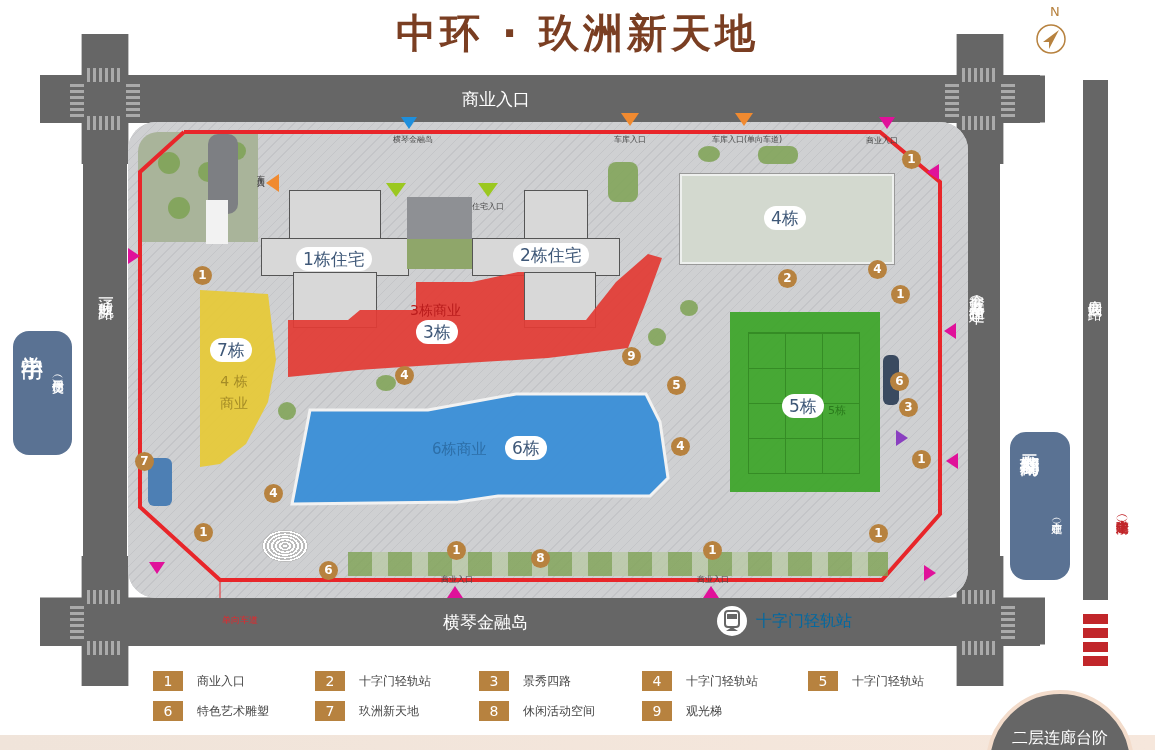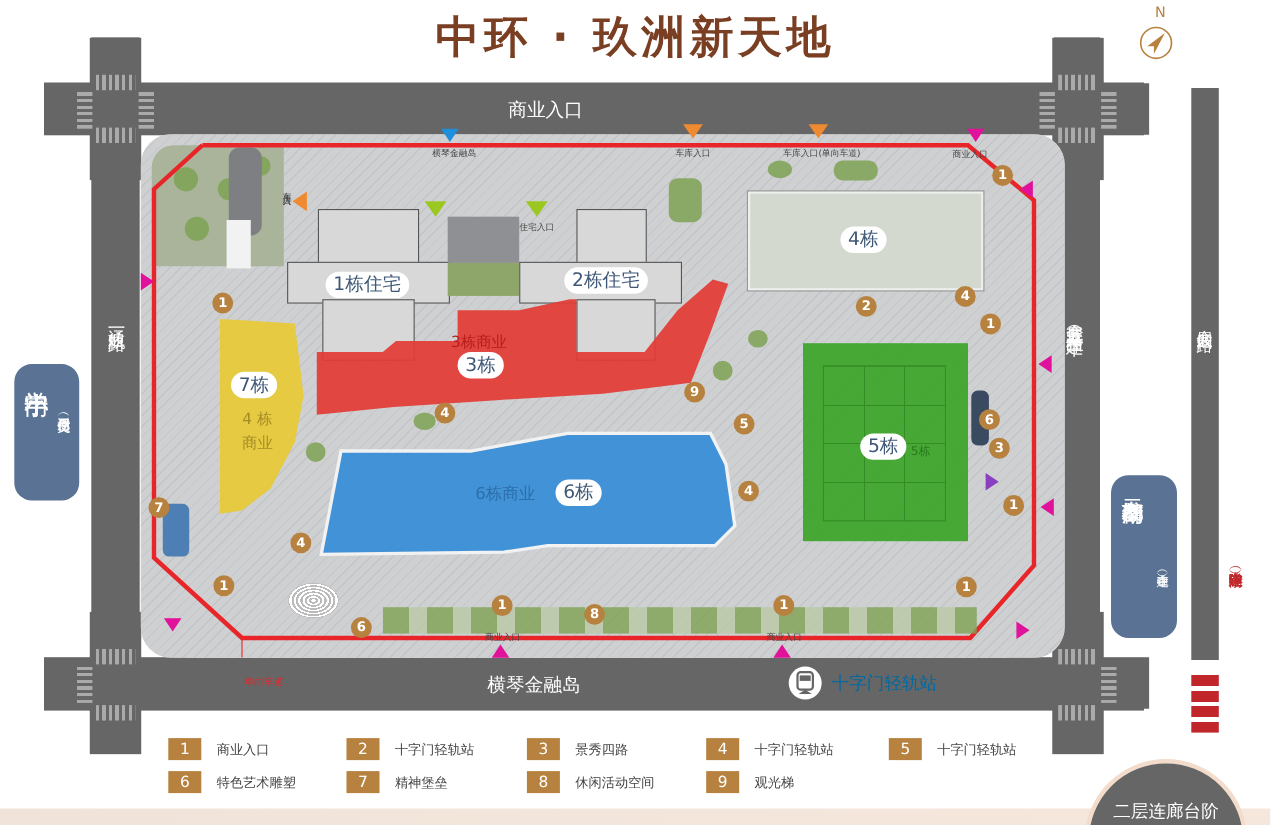--- a/index.html
+++ b/index.html
@@ -237,21 +237,21 @@
   <div class="legend-item" style="left:808px;top:10px;">
       <div class="legend-num">5</div>
       <div class="legend-txt">十字门轻轨站</div>
     </div>
   <div class="legend-item" style="left:153px;top:40px;">
       <div class="legend-num">6</div>
       <div class="legend-txt">特色艺术雕塑</div>
     </div>
   <div class="legend-item" style="left:315px;top:40px;">
       <div class="legend-num">7</div>
-      <div class="legend-txt">精神堡垒</div>
+      <div class="legend-txt">玖洲新天地</div>
     </div>
   <div class="legend-item" style="left:479px;top:40px;">
       <div class="legend-num">8</div>
       <div class="legend-txt">休闲活动空间</div>
     </div>
   <div class="legend-item" style="left:642px;top:40px;">
       <div class="legend-num">9</div>
       <div class="legend-txt">观光梯</div>
     </div>
 </div>

